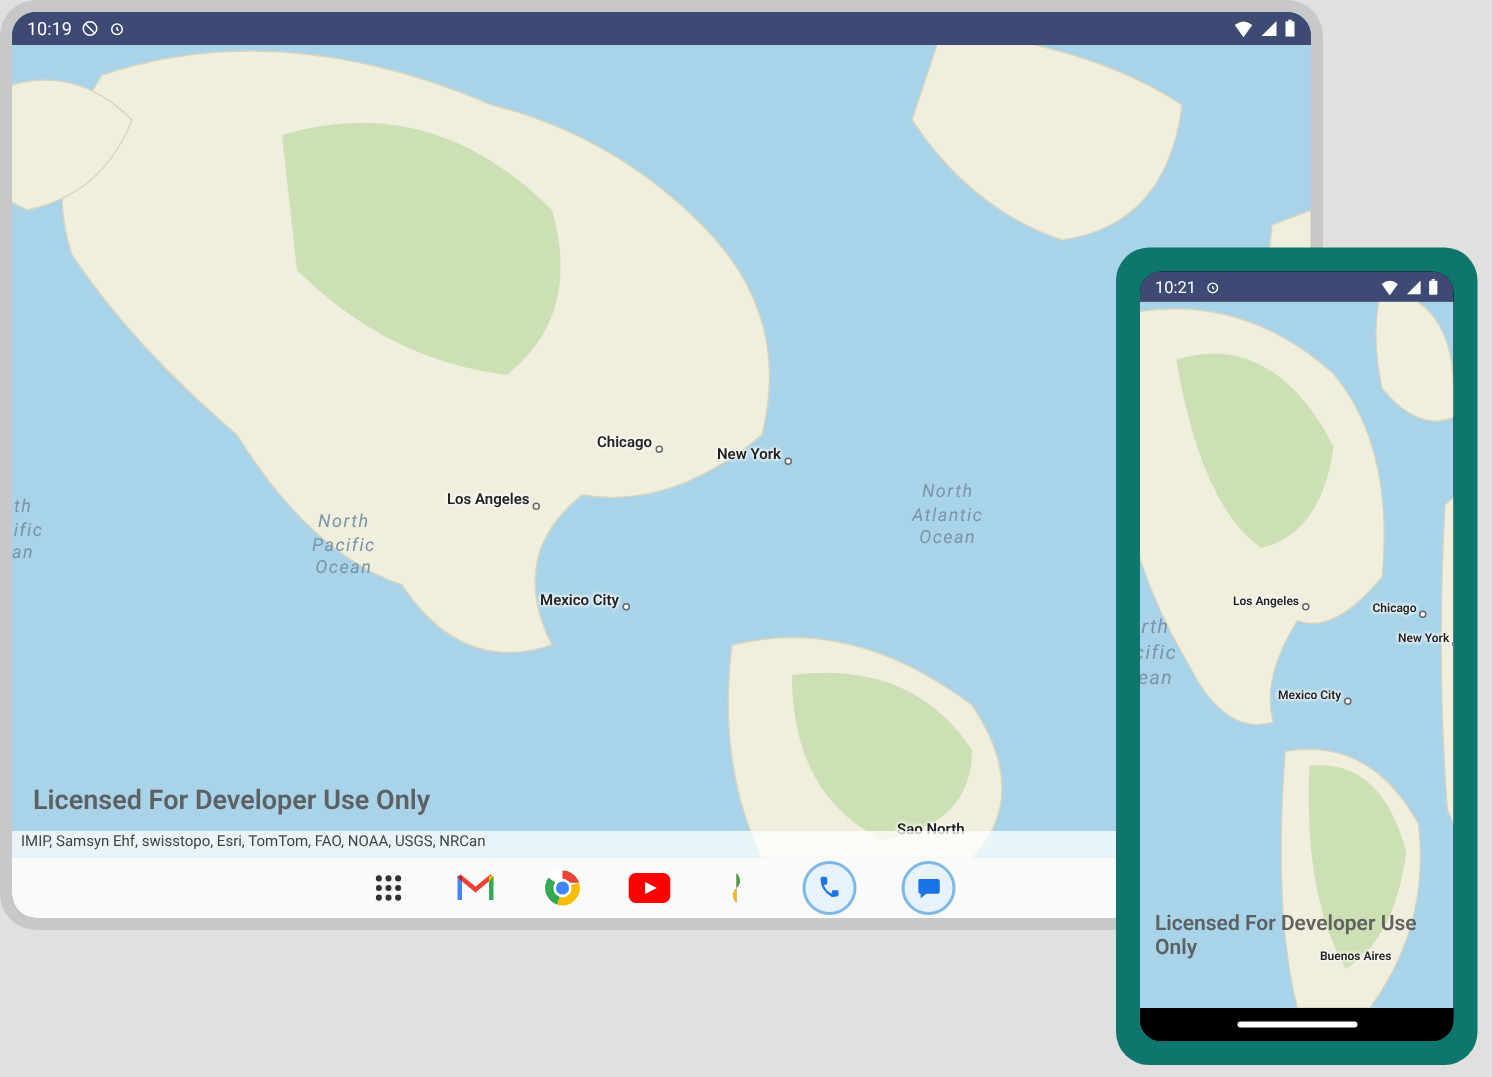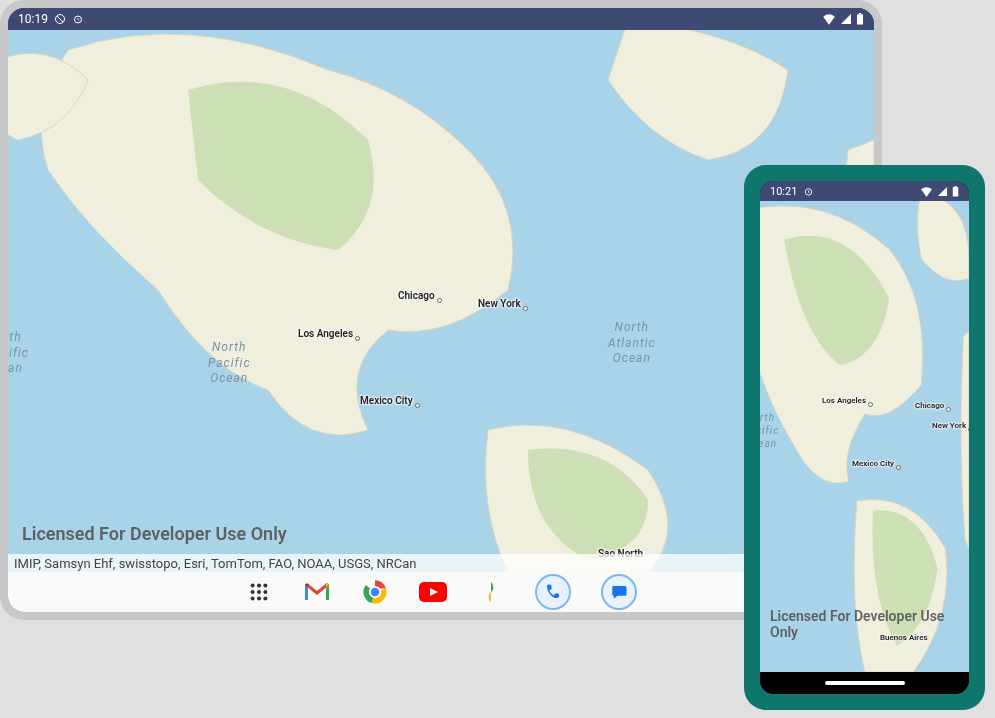--- a/index.html
+++ b/index.html
@@ -89,21 +89,21 @@
     font-weight: 600;
     color: #555;
     opacity: .9;
   }
   .attribution {
     position: absolute;
     left: 0; right: 0; bottom: 0;
     height: 18px;
     background: rgba(255,255,255,.75);
     color: #444;
-    font-size: 13px;
+    font-size: 10px;
     padding: 2px 6px;
     white-space: nowrap;
     overflow: hidden;
   }
 
   .nav-bar {
     position: absolute;
     left: 0; right: 0; bottom: 0;
     height: 40px;
     background: #fafafa;
@@ -143,21 +143,21 @@
     position: relative;
     background: #000;
   }
   .phone .status-bar { height: 20px; font-size: 11px; }
   .phone .map-area {
     top: 20px;
     bottom: 22px;
   }
   .phone .watermark { font-size: 14px; bottom: 32px; left: 10px; }
   .phone .attribution { font-size: 9px; height: 16px; padding: 1px 4px; display:flex; justify-content:space-between; }
-  .phone .ocean-label { font-size: 10px; }
+  .phone .ocean-label { font-size: 13px; }
   .phone .map-label { font-size: 8px; }
 
   .phone-navbar {
     position: absolute;
     left: 0; right: 0; bottom: 0;
     height: 22px;
     background: #000;
     display: flex;
     align-items: center;
     justify-content: center;

